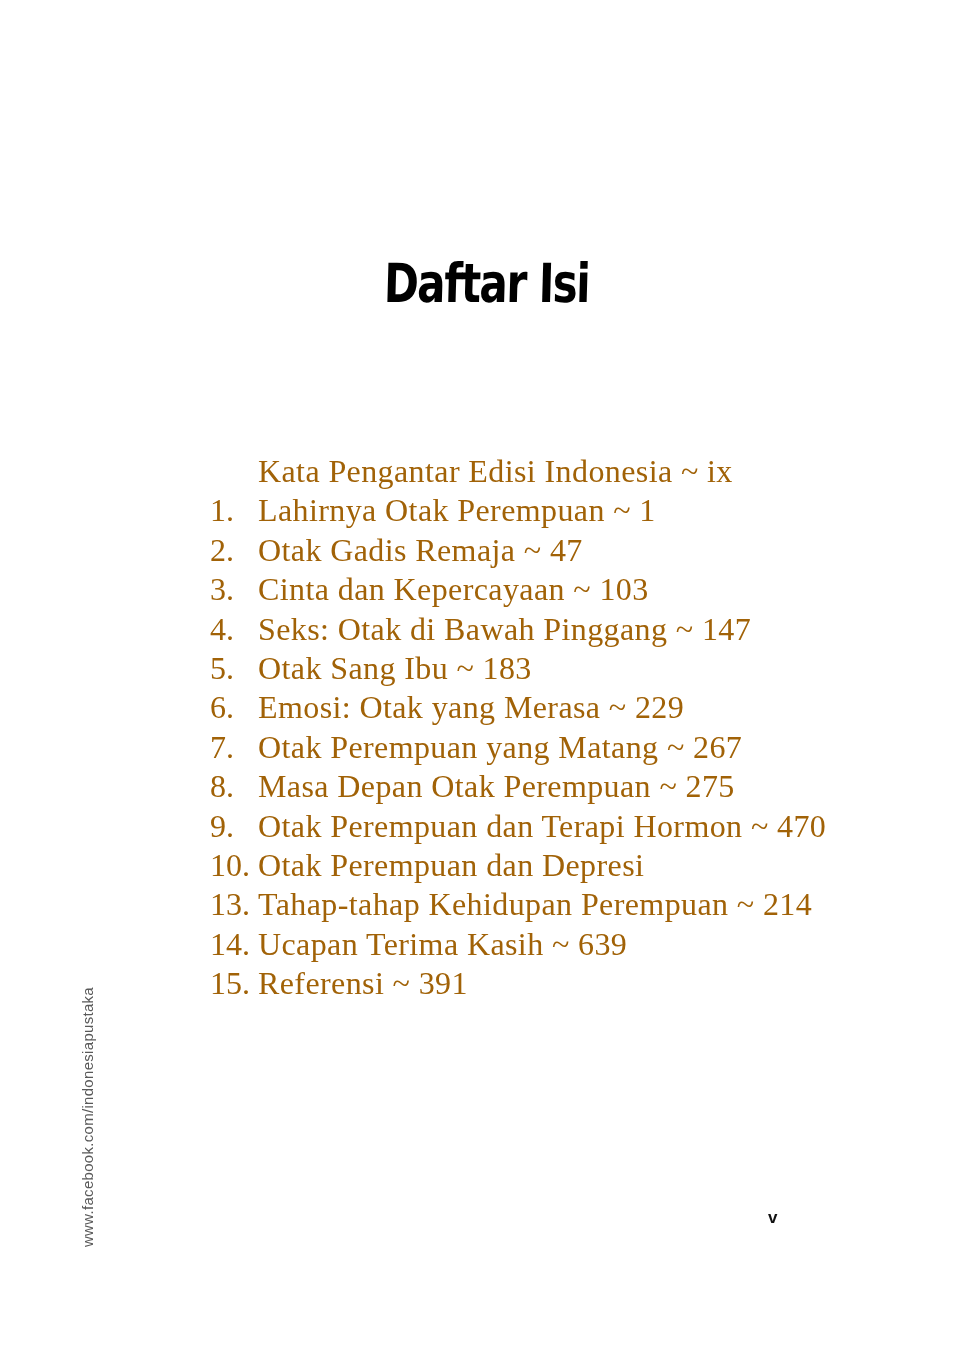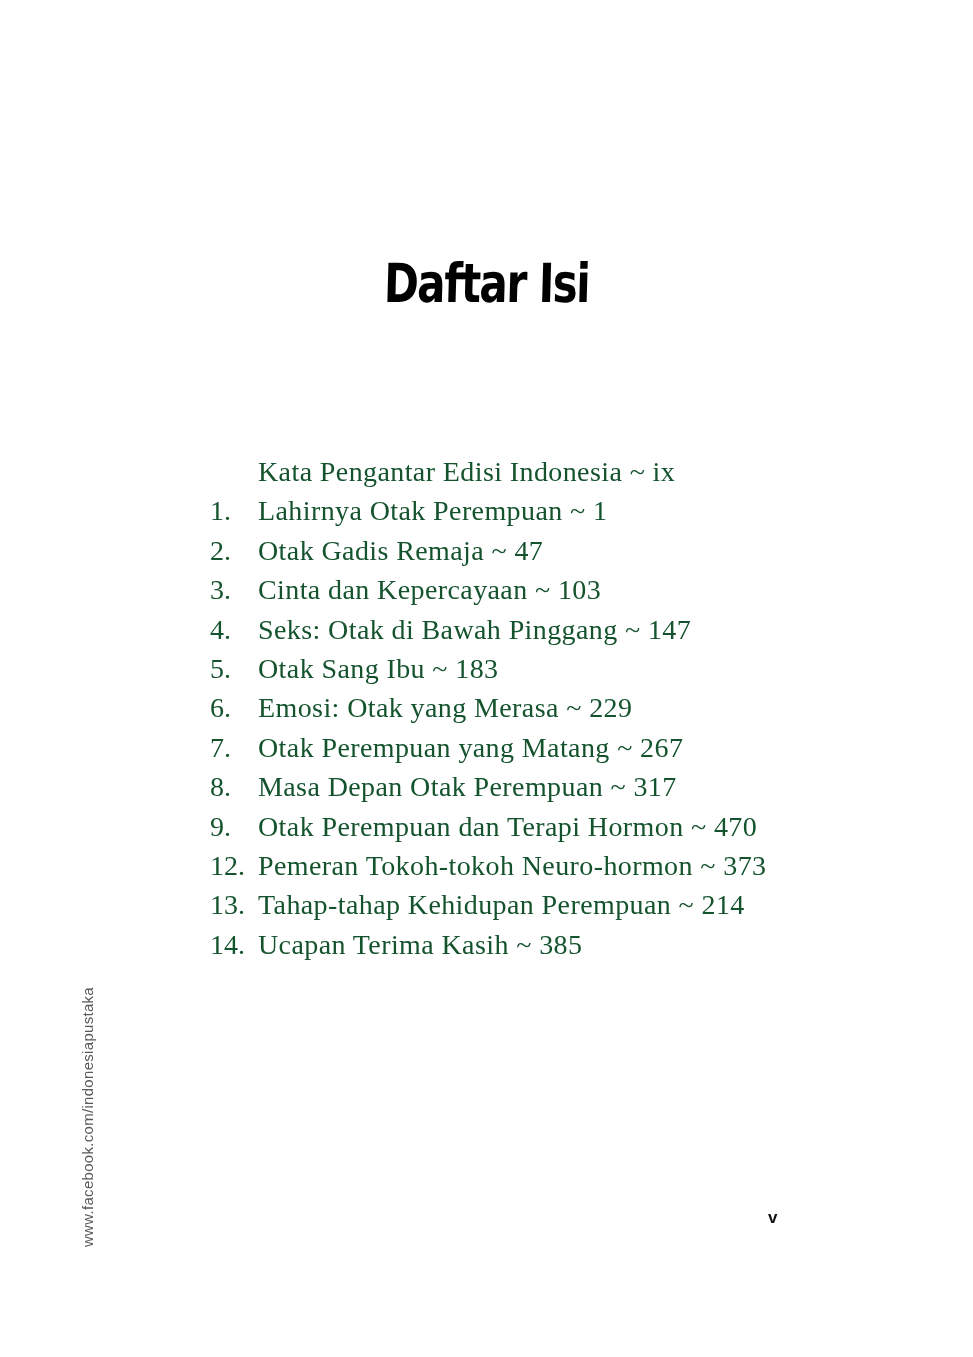--- a/index.html
+++ b/index.html
@@ -30,22 +30,22 @@
   }
   .title-inner {
     display: inline-block;
     transform: scaleX(0.78) skewX(-2deg);
   }
   .toc {
     position: absolute;
     left: 210px;
     top: 452px;
     width: 640px;
-    font-size: 28px;
-    color: #14532d;
+    font-size: 32px;
+    color: #a16207;
   }
   .toc-row {
     display: flex;
     height: 39.4px;
     line-height: 39.4px;
     white-space: nowrap;
   }
   .toc-num {
     flex: 0 0 48px;
     width: 48px;
@@ -117,35 +117,39 @@
       <div class="toc-row">
         <span class="toc-num">6.</span>
         <span class="toc-text">Emosi: Otak yang Merasa ~ 229</span>
       </div>
       <div class="toc-row">
         <span class="toc-num">7.</span>
         <span class="toc-text">Otak Perempuan yang Matang ~ 267</span>
       </div>
       <div class="toc-row">
         <span class="toc-num">8.</span>
-        <span class="toc-text">Masa Depan Otak Perempuan ~ 317</span>
+        <span class="toc-text">Masa Depan Otak Perempuan ~ 275</span>
       </div>
       <div class="toc-row">
         <span class="toc-num">9.</span>
         <span class="toc-text">Otak Perempuan dan Terapi Hormon ~ 470</span>
       </div>
       <div class="toc-row">
-        <span class="toc-num">12.</span>
-        <span class="toc-text">Pemeran Tokoh-tokoh Neuro-hormon ~ 373</span>
+        <span class="toc-num">10.</span>
+        <span class="toc-text">Otak Perempuan dan Depresi</span>
       </div>
       <div class="toc-row">
         <span class="toc-num">13.</span>
         <span class="toc-text">Tahap-tahap Kehidupan Perempuan ~ 214</span>
       </div>
       <div class="toc-row">
         <span class="toc-num">14.</span>
-        <span class="toc-text">Ucapan Terima Kasih ~ 385</span>
+        <span class="toc-text">Ucapan Terima Kasih ~ 639</span>
+      </div>
+      <div class="toc-row">
+        <span class="toc-num">15.</span>
+        <span class="toc-text">Referensi ~ 391</span>
       </div>
     </div>
 
   <div class="folio">v</div>
 
 </div>
 
 </body></html>

